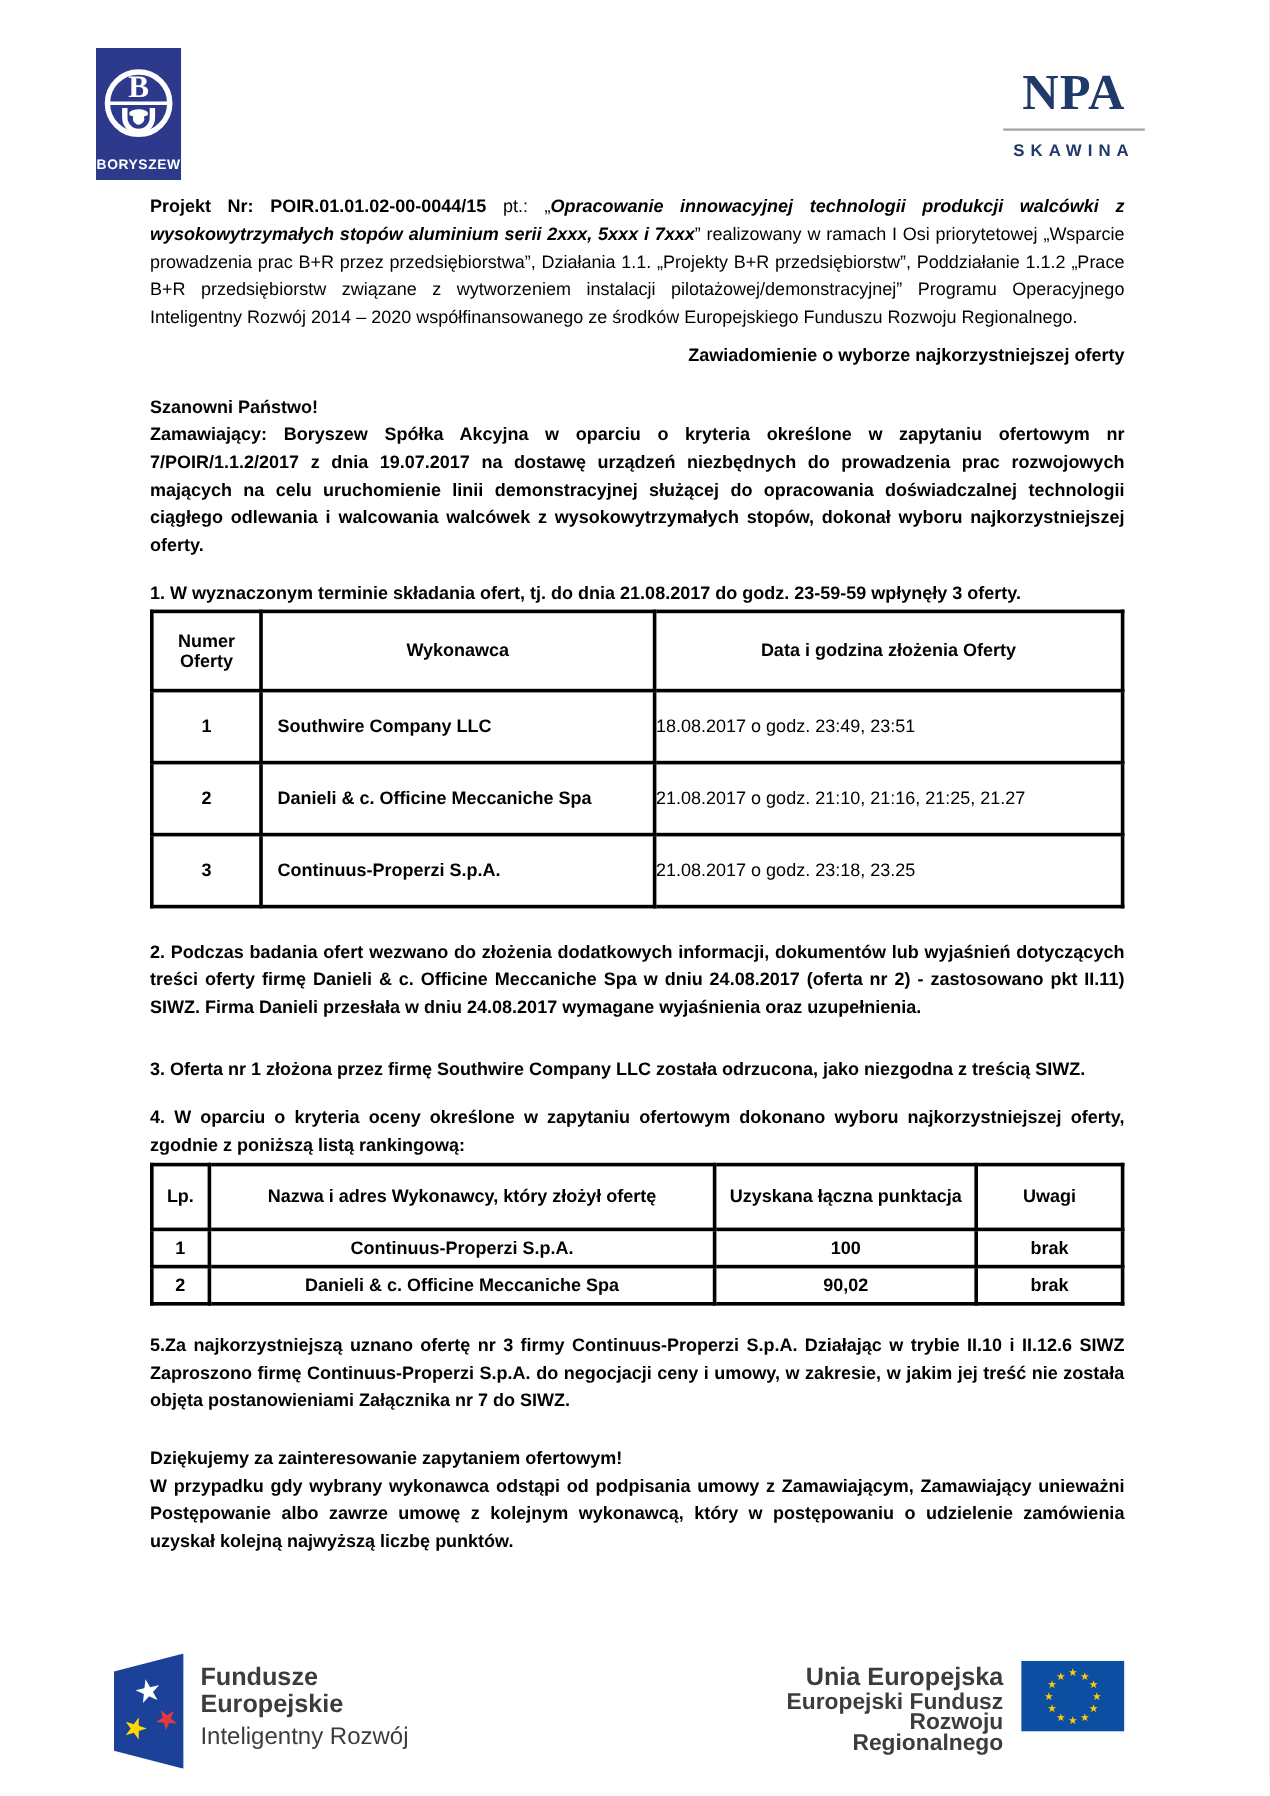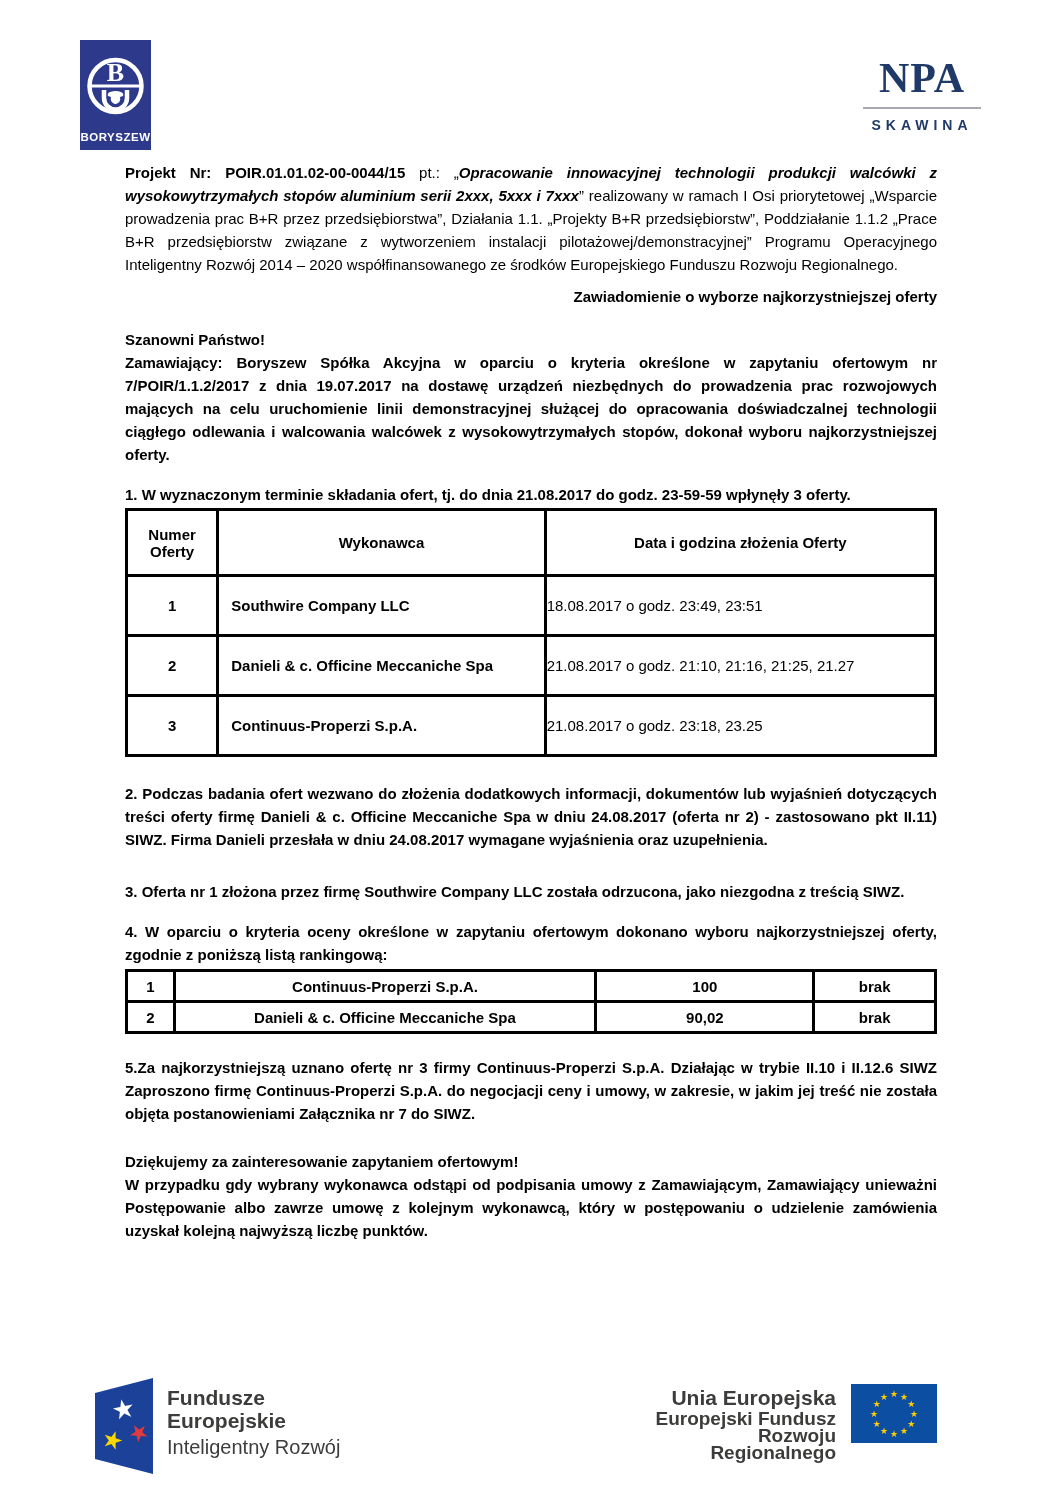--- a/index.html
+++ b/index.html
@@ -9,21 +9,21 @@
     width:1058px; height:1497px;
     margin:0 auto;
     background:#ffffff;
     font-family:"Liberation Sans", sans-serif;
     color:#000;
     overflow:hidden;
   }
 
   
   .boryszew { position:absolute; left:80px; top:40px; width:71px; height:110px; }
-  .npa { position:absolute; left:863px; top:55px; width:118px; text-align:center; }
+  .npa { position:absolute; left:836px; top:55px; width:118px; text-align:center; }
   .npa-title {
     font-family:"Liberation Serif", serif;
     font-weight:bold; font-size:42px; line-height:46px;
     color:#1f3a68; letter-spacing:1px;
   }
   .npa-rule { height:2px; background:#a7a9ac; margin:6px 0 8px 0; }
   .npa-sub {
     font-size:14px; font-weight:bold; letter-spacing:5px;
     color:#1f3a68;
   }
@@ -138,20 +138,26 @@
     <p class="doc pt pt4">4. W oparciu o kryteria oceny określone w zapytaniu ofertowym dokonano wyboru najkorzystniejszej oferty, zgodnie z poniższą listą rankingową:</p>
 
     <table class="tbl2">
       <colgroup>
           <col style="width:47px">
           <col style="width:416px">
           <col style="width:215px">
           <col style="width:120px">
         </colgroup>
       <tbody>
+          <tr>
+        <th>Lp.</th>
+        <th>Nazwa i adres Wykonawcy, który złożył ofertę</th>
+        <th>Uzyskana łączna punktacja</th>
+        <th>Uwagi</th>
+      </tr>
       <tr>
         <td>1</td>
         <td>Continuus-Properzi S.p.A.</td>
         <td>100</td>
         <td>brak</td>
       </tr>
       <tr>
         <td>2</td>
         <td>Danieli &amp; c. Officine Meccaniche Spa</td>
         <td>90,02</td>

